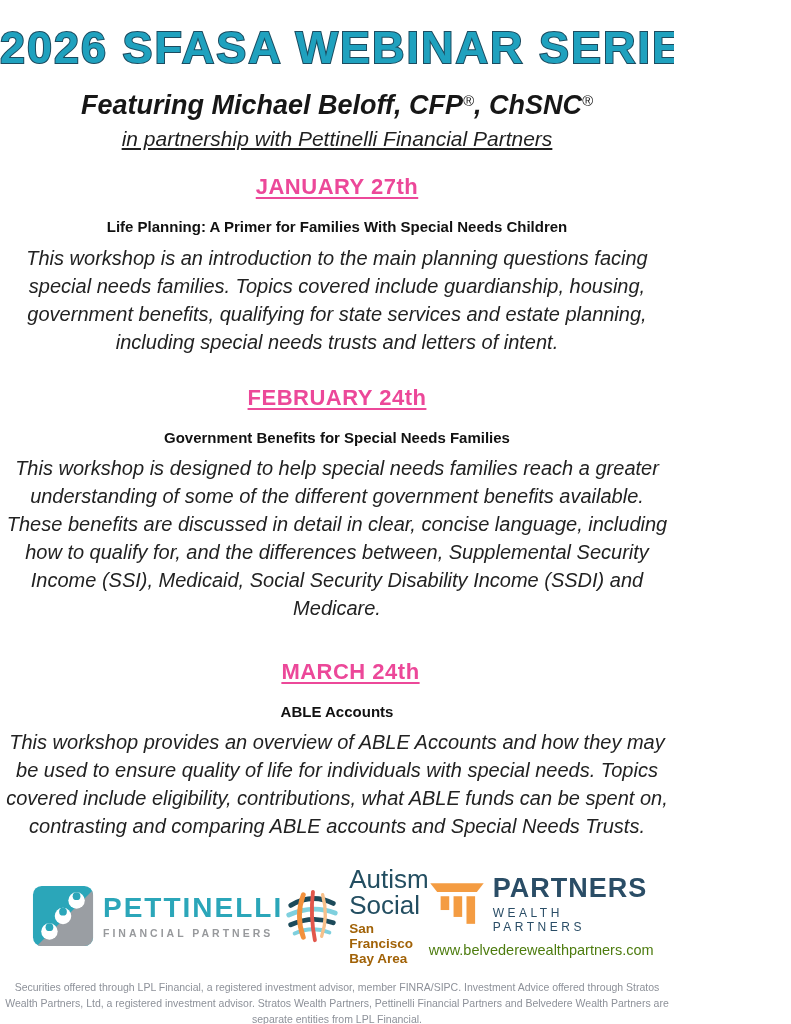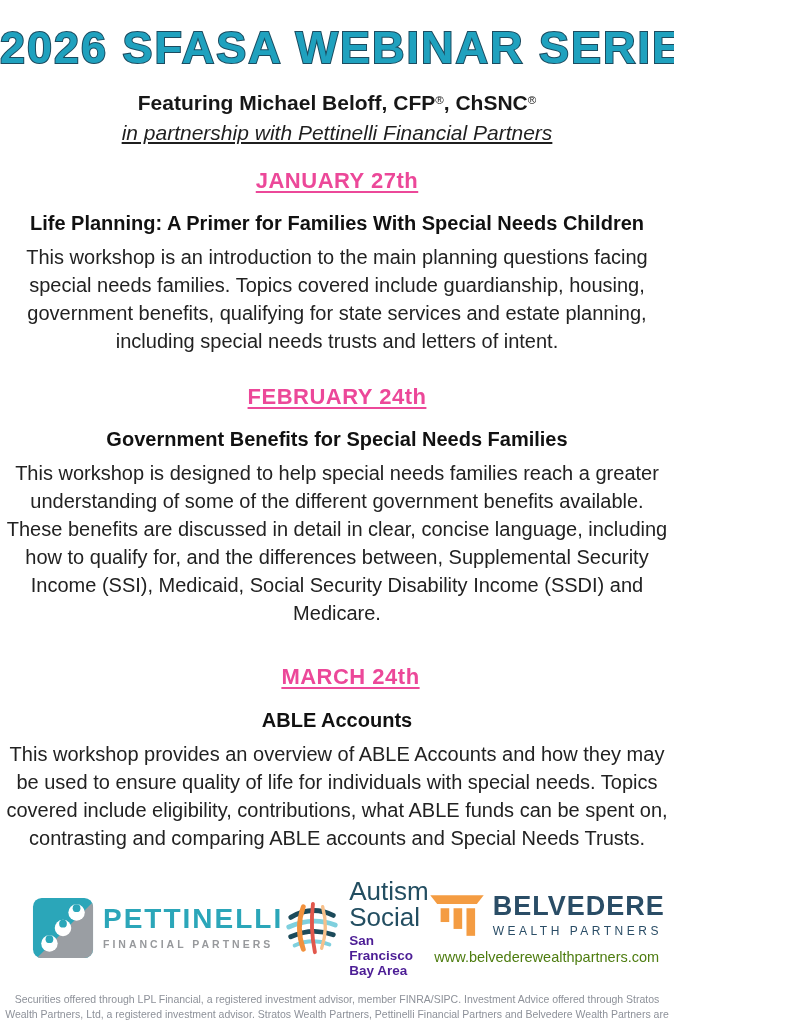--- a/index.html
+++ b/index.html
@@ -22,24 +22,25 @@
     font-weight: bold;
     letter-spacing: 2px;
     color: #1fa1be;
     -webkit-text-stroke: 2px #1c4b5f;
     paint-order: stroke fill;
     line-height: 1.0;
     white-space: nowrap;
   }
   .featuring {
     margin-top: 22px;
-    font-size: 21px;
+    font-size: 27px;
     font-weight: bold;
     color: #171717;
     line-height: 1.0;
+    font-style: italic;
   }
   .featuring .reg {
     font-size: 0.55em;
     font-weight: normal;
     position: relative;
     top: -0.55em;
   }
   .partnership {
     margin-top: 8px;
     font-size: 21px;
@@ -56,30 +57,31 @@
     text-decoration-thickness: 2px;
     text-underline-offset: 3px;
     letter-spacing: 0.5px;
     line-height: 1.1;
   }
   .s1 .session-date { margin-top: 25px; }
   .s2 .session-date { margin-top: 30px; }
   .s3 .session-date { margin-top: 38px; padding-left: 27px; }
   .session-title {
     margin-top: 19px;
-    font-size: 20px;
+    font-size: 15px;
     font-weight: bold;
     color: #111111;
     line-height: 1.15;
     white-space: nowrap;
   }
   .session-desc {
     margin: 8px auto 0 auto;
     max-width: 700px;
     font-size: 20px;
+    font-style: italic;
     color: #222222;
     line-height: 28px;
   }
   .logos-row {
     margin-top: 26px;
     padding: 0 32px;
     display: flex;
     align-items: center;
     justify-content: space-between;
   }
@@ -105,21 +107,21 @@
   .autism-name {
     font-size: 26px;
     color: #234e61;
     font-weight: normal;
     line-height: 1.0;
   }
   .autism-region {
     margin-top: 3px;
     font-size: 13.5px;
     font-weight: bold;
-    color: #4c1d95;
+    color: #a16207;
   }
   
   .belvedere-block { display: flex; flex-direction: column; align-items: center; }
   .belvedere-top { display: flex; align-items: center; }
   .belvedere-text { margin-left: 8px; text-align: left; }
   .belvedere-name {
     font-size: 27px;
     font-weight: bold;
     letter-spacing: 1px;
     color: #2a4d66;
@@ -226,21 +228,21 @@
       <div class="belvedere-top">
         <span>
           <svg width="56" height="50" viewBox="0 0 64 58">
             <polygon points="1,5 63,5 55,15 9,15" fill="#f49c42"></polygon>
             <rect x="13" y="20" width="10" height="16" fill="#f49c42"></rect>
             <rect x="28" y="20" width="10" height="24" fill="#f49c42"></rect>
             <rect x="43" y="20" width="10" height="32" fill="#f49c42"></rect>
           </svg>
         </span>
         <div class="belvedere-text">
-          <div class="belvedere-name">BELVEDERE</div>
+          <div class="belvedere-name">PARTNERS</div>
           <div class="belvedere-tagline">WEALTH PARTNERS</div>
         </div>
       </div>
       <div class="belvedere-url">www.belvederewealthpartners.com</div>
     </div>
 
   </div>
 
   <p class="disclaimer">Securities offered through LPL Financial, a registered investment advisor, member FINRA/SIPC. Investment Advice offered through Stratos Wealth Partners, Ltd, a registered investment advisor. Stratos Wealth Partners, Pettinelli Financial Partners and Belvedere Wealth Partners are separate entities from LPL Financial.</p>
 

